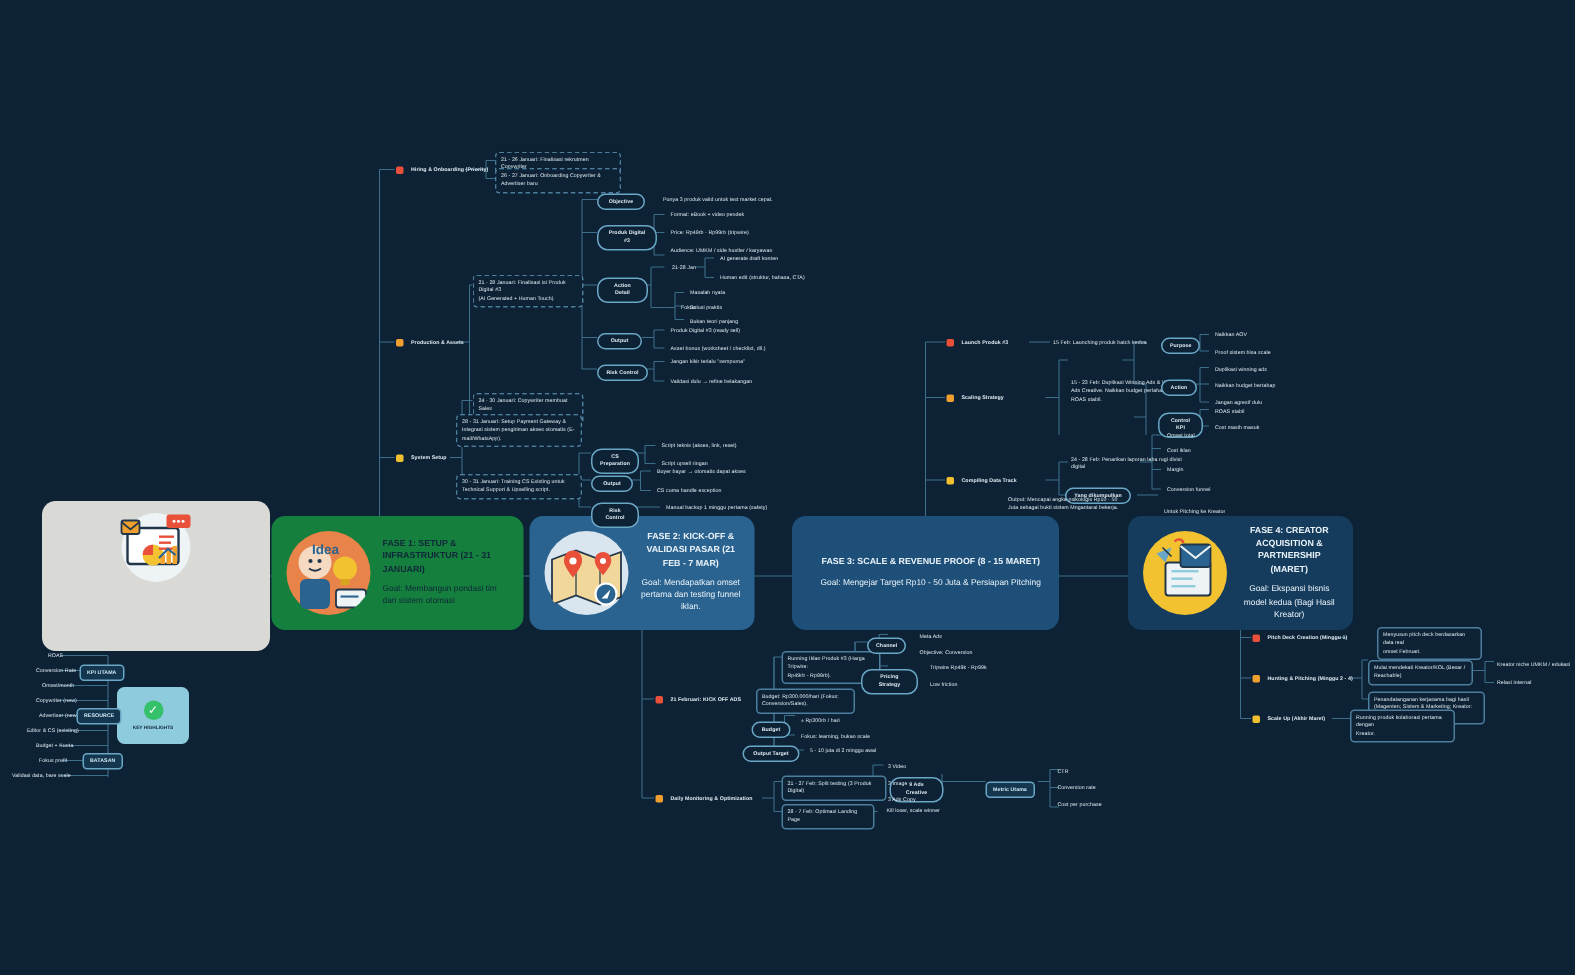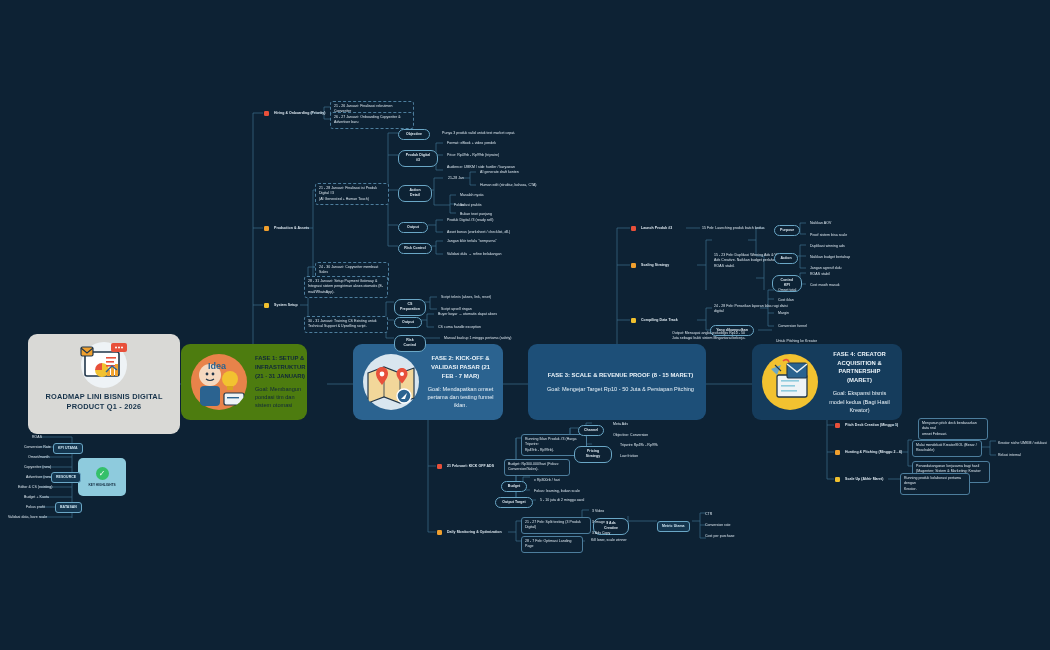--- a/index.html
+++ b/index.html
@@ -18,21 +18,21 @@
 
   
   .phase{position:absolute;border-radius:9px;display:flex;align-items:center;
       padding:8px 9px;box-sizing:border-box;}
   .phase .art{width:58px;height:58px;border-radius:50%;flex:0 0 58px;position:relative;overflow:hidden;}
   .phase .txt{margin-left:7px;}
   .phase .ttl{font-size:5.9px;font-weight:bold;line-height:1.45;color:#10263a;}
   .phase .goal{font-size:5.6px;line-height:1.45;margin-top:5px;color:#10263a;}
   .phase.dark .ttl,.phase.dark .goal{color:#e8f1f7;}
 
-  #phase1{left:181px;top:344px;width:126px;height:76px;background:#4d7c0f;}
+  #phase1{left:181px;top:344px;width:168px;height:76px;background:#15803d;}
   #phase2{left:353px;top:344px;width:150px;height:76px;background:#2b6390;}
   #phase3{left:528px;top:344px;width:178px;height:76px;background:#1d4f78;}
   #phase4{left:752px;top:344px;width:150px;height:76px;background:#153c5c;}
   #phase2 .ttl,#phase2 .goal,#phase3 .ttl,#phase3 .goal,
   #phase4 .ttl,#phase4 .goal{color:#eaf3f9;text-align:center;}
   #phase2 .txt,#phase3 .txt,#phase4 .txt{flex:1;}
 
   
   .n{position:absolute;box-sizing:border-box;font-size:3.5px;line-height:1.5;
      letter-spacing:.05px;white-space:pre-line;}
@@ -154,23 +154,20 @@
         <rect x="42" y="23" width="3" height="12" fill="#f2a32e"></rect>
         <path d="M33 31l6-6 5 4" stroke="#2b6390" stroke-width="1.4" fill="none"></path>
         <rect x="8" y="6" width="12" height="9" rx="1.5" fill="#f0a02e" stroke="#21364a" stroke-width="1.2"></rect>
         <path d="M8 7l6 5 6-5" stroke="#21364a" stroke-width="1.1" fill="none"></path>
         <rect x="38" y="2" width="16" height="9" rx="2" fill="#e8503a"></rect>
         <circle cx="43" cy="6.5" r="1" fill="#fff"></circle>
           <circle cx="46" cy="6.5" r="1" fill="#fff"></circle>
           <circle cx="49" cy="6.5" r="1" fill="#fff"></circle>
       </svg>
     </div>
-    <div class="root-title">ROADMAP LINI BISNIS
-DIGITAL PRODUCT Q1
-- 2026</div>
   </div>
 
   <div id="legend">
     <div class="leg-circle">✓</div>
     <div class="leg-label">KEY HIGHLIGHTS</div>
   </div>
   <div class="n plain" style="left:30px;top:434px;">ROAS</div>
   <div class="n plain" style="left:22px;top:444px;">Conversion Rate</div>
   <div class="n plain" style="left:26px;top:454px;">Omset/month</div>
   <div class="n plain" style="left:22px;top:464px;">Copywriter (new)</div>

